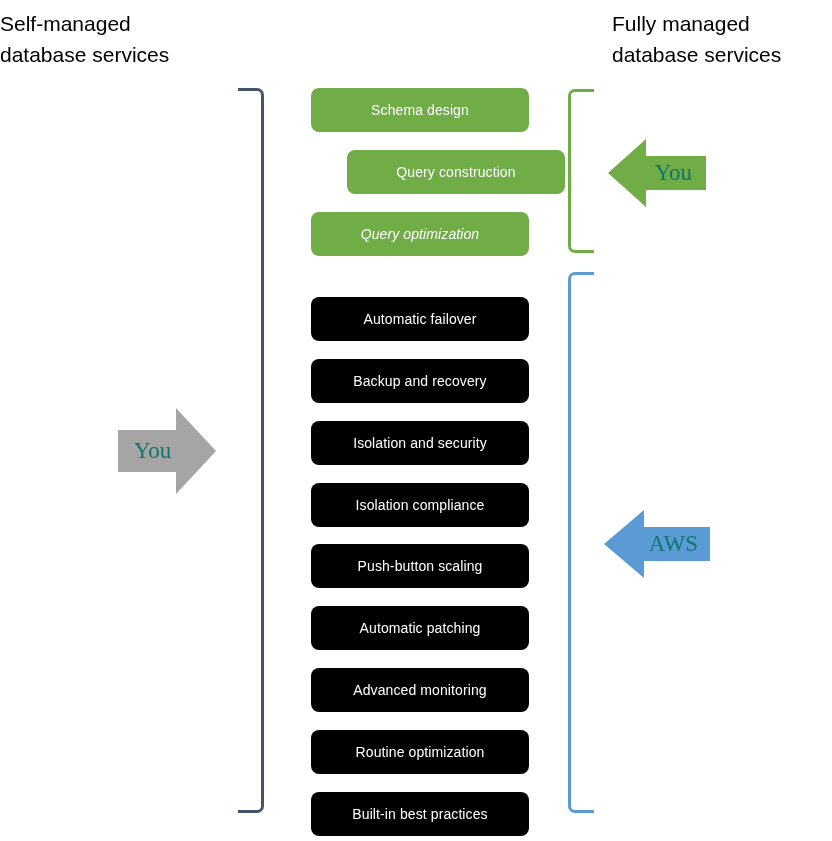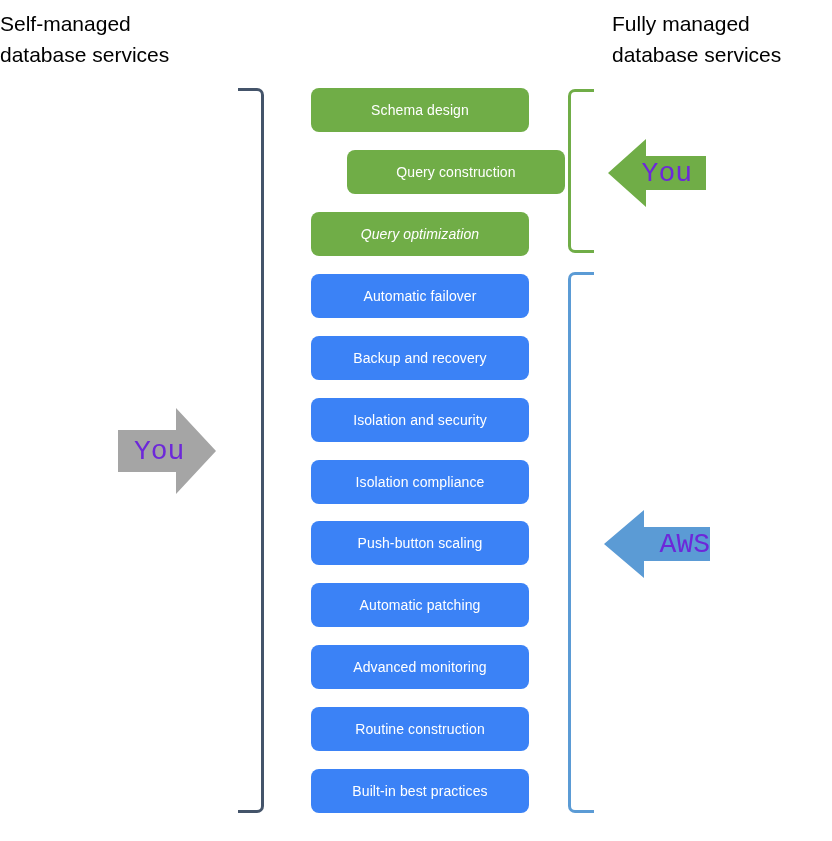--- a/index.html
+++ b/index.html
@@ -55,21 +55,21 @@
     display: flex;
     align-items: center;
     justify-content: center;
     color: #ffffff;
     font-family: "Liberation Sans", sans-serif;
     font-size: 14px;
     letter-spacing: 0.1px;
     box-sizing: border-box;
   }
   .box.green { background: #70AD47; }
-  .box.blue  { background: #3b82f6; }
+  .box.blue  { background: #000000; margin-top: 23px; }
 
   
   .bracket {
     position: absolute;
     box-sizing: border-box;
     background: transparent;
   }
   
   #bracket-left {
     left: 238px;
@@ -110,33 +110,33 @@
   .arrow {
     position: absolute;
   }
   .arrow svg { display: block; }
   .arrow-label {
     position: absolute;
     inset: 0;
     display: flex;
     align-items: center;
     justify-content: center;
-    color: #6d28d9;
-    font-family: Liberation Mono, monospace;
-    font-size: 28px;
+    color: #0f766e;
+    font-family: Liberation Serif, serif;
+    font-size: 23px;
     pointer-events: none;
   }
   
   #arrow-you-left  { left: 118px; top: 408px; width: 98px;  height: 86px; }
   #arrow-you-left  .arrow-label { justify-content: flex-start; padding-left: 16px; }
   
   #arrow-you-right { left: 608px; top: 139px; width: 98px;  height: 68px; }
   #arrow-you-right .arrow-label { justify-content: flex-end; padding-right: 14px; }
   #arrow-aws       { left: 604px; top: 510px; width: 106px; height: 68px; }
-  #arrow-aws       .arrow-label { justify-content: flex-end; }
+  #arrow-aws       .arrow-label { justify-content: flex-end; padding-right: 12px; }
 </style>
 </head>
 <body>
 
 <div id="diagram">
 
   <div class="heading" id="heading-left">Self-managed
 database services</div>
 
   <div class="heading" id="heading-right">Fully managed
@@ -152,21 +152,21 @@
       <div class="box green" style="top: 88px;">Schema design</div>
       <div class="box green" style="top: 150px; margin-left: 36px;">Query construction</div>
       <div class="box green" style="top: 212px; font-style: italic;">Query optimization</div>
       <div class="box blue" style="top: 274px;">Automatic failover</div>
       <div class="box blue" style="top: 336px;">Backup and recovery</div>
       <div class="box blue" style="top: 398px;">Isolation and security</div>
       <div class="box blue" style="top: 460px;">Isolation compliance</div>
       <div class="box blue" style="top: 521px;">Push-button scaling</div>
       <div class="box blue" style="top: 583px;">Automatic patching</div>
       <div class="box blue" style="top: 645px;">Advanced monitoring</div>
-      <div class="box blue" style="top: 707px;">Routine construction</div>
+      <div class="box blue" style="top: 707px;">Routine optimization</div>
       <div class="box blue" style="top: 769px;">Built-in best practices</div>
     </div>
 
   <div class="arrow" id="arrow-you-left">
     <svg width="98" height="86" viewBox="0 0 98 86" aria-hidden="true">
       <polygon points="0,22 58,22 58,0 98,43 58,86 58,64 0,64" fill="#A5A5A5"></polygon>
     </svg>
     <span class="arrow-label">You</span>
   </div>
 

